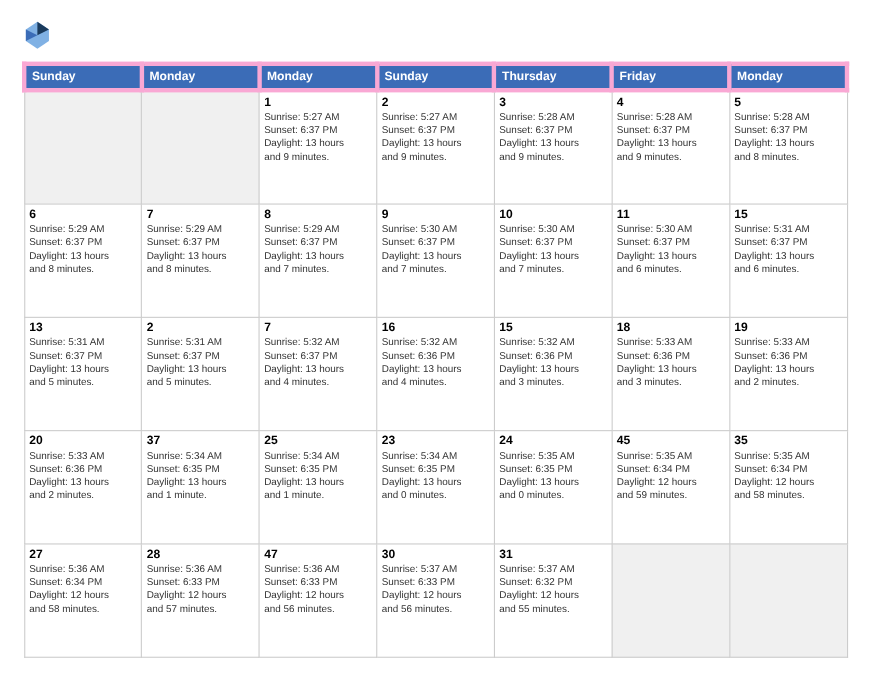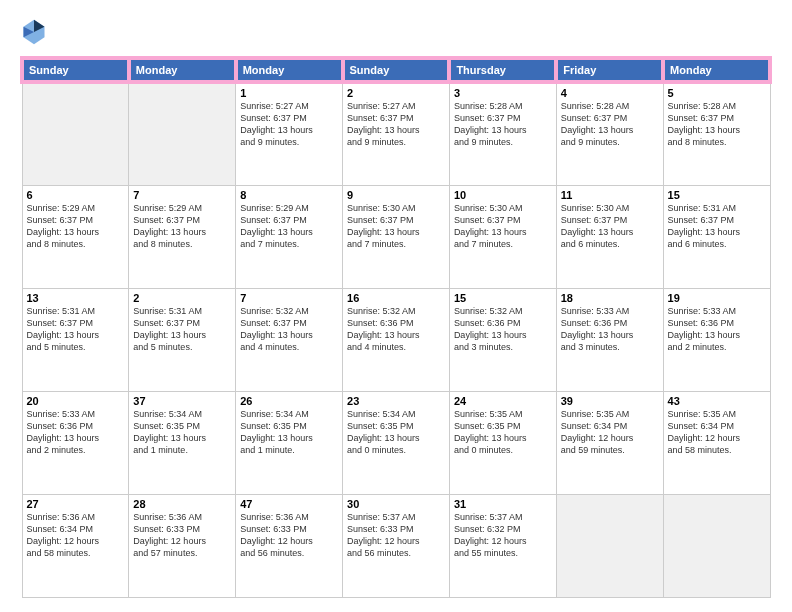--- a/index.html
+++ b/index.html
@@ -281,49 +281,49 @@
 and 2 minutes.</div>
           </td>
           <td>
             <span class="day-num">37</span>
             <div class="day-detail" style="white-space: pre-line;">Sunrise: 5:34 AM
 Sunset: 6:35 PM
 Daylight: 13 hours
 and 1 minute.</div>
           </td>
           <td>
-            <span class="day-num">26</span>
+            <span class="day-num">25</span>
             <div class="day-detail" style="white-space: pre-line;">Sunrise: 5:34 AM
 Sunset: 6:35 PM
 Daylight: 13 hours
 and 1 minute.</div>
           </td>
           <td>
             <span class="day-num">23</span>
             <div class="day-detail" style="white-space: pre-line;">Sunrise: 5:34 AM
 Sunset: 6:35 PM
 Daylight: 13 hours
 and 0 minutes.</div>
           </td>
           <td>
             <span class="day-num">24</span>
             <div class="day-detail" style="white-space: pre-line;">Sunrise: 5:35 AM
 Sunset: 6:35 PM
 Daylight: 13 hours
 and 0 minutes.</div>
           </td>
           <td>
-            <span class="day-num">39</span>
+            <span class="day-num">45</span>
             <div class="day-detail" style="white-space: pre-line;">Sunrise: 5:35 AM
 Sunset: 6:34 PM
 Daylight: 12 hours
 and 59 minutes.</div>
           </td>
           <td>
-            <span class="day-num">43</span>
+            <span class="day-num">35</span>
             <div class="day-detail" style="white-space: pre-line;">Sunrise: 5:35 AM
 Sunset: 6:34 PM
 Daylight: 12 hours
 and 58 minutes.</div>
           </td>
         </tr>
         <tr class="week-row">
           <td>
             <span class="day-num">27</span>
             <div class="day-detail" style="white-space: pre-line;">Sunrise: 5:36 AM

